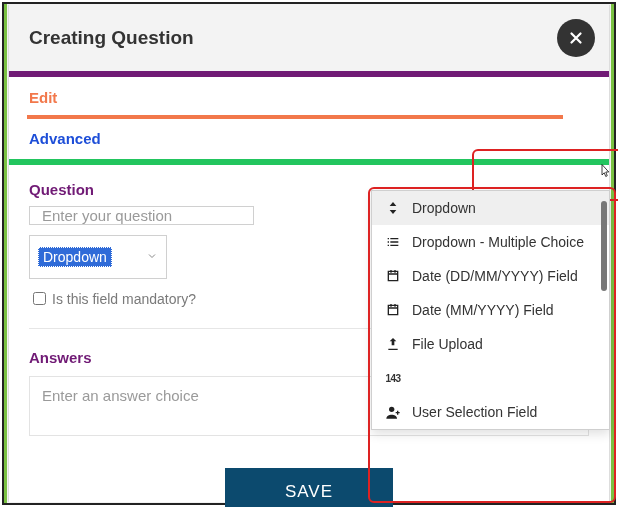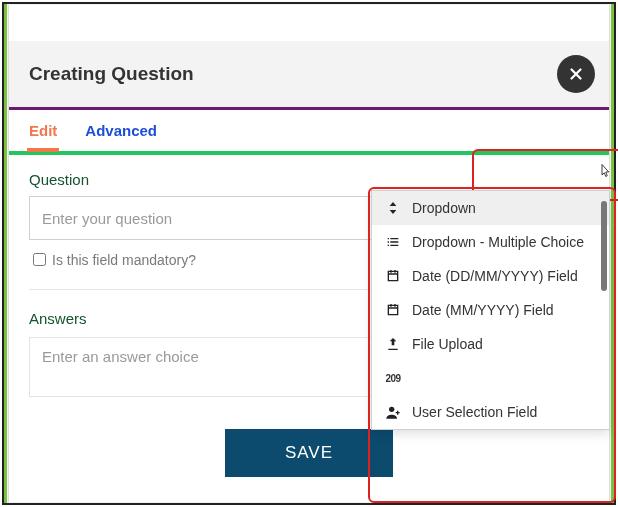--- a/index.html
+++ b/index.html
@@ -9,42 +9,42 @@
   
   .green-left{position:absolute;top:2px;left:2px;width:5px;height:503px;background:#7ac142;}
   .green-right{position:absolute;top:2px;right:2px;width:5px;height:503px;background:#7ac142;}
   .modal{
     position:absolute;top:5px;left:8px;right:8px;bottom:5px;
     background:#fff;border-left:1px solid #ddd;border-right:1px solid #ddd;
     box-shadow:0 0 0 1px rgba(0,0,0,0.05);
   }
   .modal-header{
     height:66px;background:#f3f3f3;display:flex;align-items:center;
-    padding:0 20px;border-bottom:3px solid #701a75;position:relative;margin-top:36px;
+    padding:0 20px;border-bottom:6px solid #701a75;position:relative;
   }
   .modal-title{font-size:19px;font-weight:600;color:#333;}
   .close-btn{
     position:absolute;right:14px;top:14px;width:38px;height:38px;border-radius:50%;
     background:#333;display:flex;align-items:center;justify-content:center;
     cursor:pointer;
   }
   .close-btn svg{fill:#fff;width:18px;height:18px;}
-  .tabs{display:flex;padding:0 20px;border-bottom:4px solid #22c55e;}
+  .tabs{display:flex;padding:0 20px;border-bottom:6px solid #22c55e;flex-direction:column;}
   .tab{
     padding:12px 0;margin-right:28px;font-size:15px;font-weight:600;
     color:#1d4ed8;cursor:pointer;position:relative;
   }
   .tab.active{color:#f2784b;}
   .tab.active::after{
     content:"";position:absolute;left:-2px;right:-2px;bottom:-1px;height:4px;
     background:#f2784b;
   }
   .body{padding:16px 20px 0 20px;position:relative;}
-  .section-label{font-size:15px;font-weight:400;color:#14532d;margin-bottom:8px;}
-  .row-main{display:flex;gap:10px;align-items:center;}
+  .section-label{font-size:15px;font-weight:700;color:#701a75;margin-bottom:8px;}
+  .row-main{display:flex;gap:10px;align-items:flex-start;flex-direction:column;}
   .q-input{
     flex:1;height:44px;border:1px solid #d0d0d0;padding:0 12px;
     font-size:15px;color:#333;box-sizing:border-box;
   }
   .q-input::placeholder{color:#9a9a9a;}
   .type-select{
     width:138px;height:44px;border:1px solid #d0d0d0;box-sizing:border-box;
     position:relative;display:flex;align-items:center;padding:0 8px;cursor:pointer;
   }
   .type-select-value{
@@ -202,21 +202,21 @@
         <div class="opt">
           <span class="ic">
             <svg viewBox="0 0 24 24" width="16" height="16">
               <path d="M12 3l5 5h-3v6h-4V8H7zM5 19h14v2H5z" fill="#222"></path>
             </svg>
           </span>
           <span>File Upload</span>
         </div>
         <div class="opt">
           <span class="ic">
-            <span class="num-ic">209</span>
+            <span class="num-ic">143</span>
           </span>
         </div>
         <div class="opt">
           <span class="ic">
             <svg viewBox="0 0 24 24" width="16" height="16">
               <circle cx="10" cy="8" r="4" fill="#222"></circle>
               <path d="M2 22c0-4 4-6 8-6s8 2 8 6z" fill="#222"></path>
               <path d="M19 10v6M16 13h6" stroke="#222" stroke-width="2"></path>
             </svg>
           </span>

